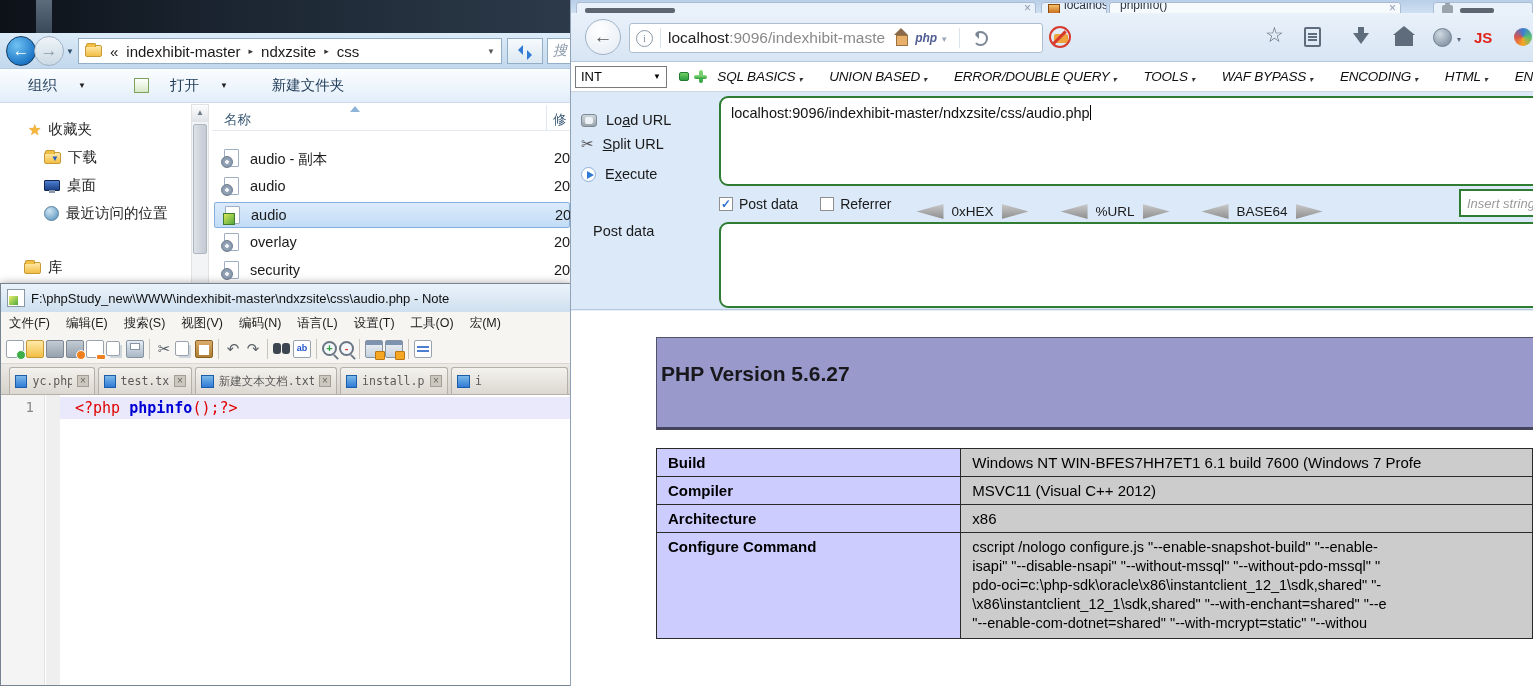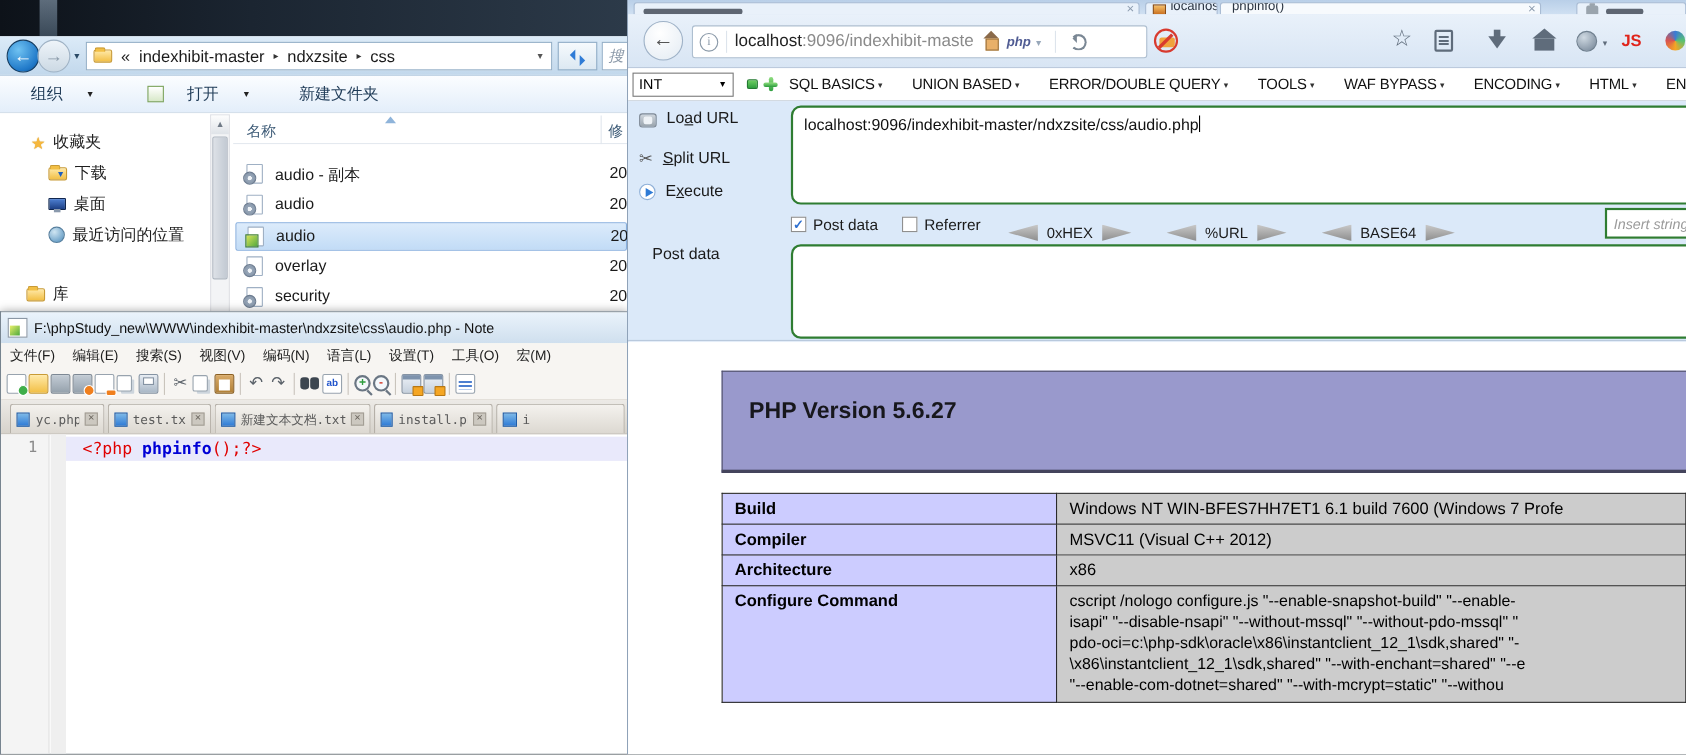--- a/index.html
+++ b/index.html
@@ -207,21 +207,21 @@
   .hb-toolbar { position:absolute; left:0; top:62px; width:100%; height:30px; background:#fff;
     border-bottom:1px solid #cfd6de; display:flex; align-items:center; padding-left:4px; }
   .hb-select { width:126px; height:22px; background:#fff; border:1px solid #7a7a7a; font-size:13px; color:#000;
     display:flex; align-items:center; padding:0 5px; }
   .hb-select .sel-caret { margin-left:auto; font-size:8px; color:#000; }
   .hb-minus { width:14px; height:9px; background:linear-gradient(#6fcf63,#2e9e3f); border:1px solid #237a31; border-radius:2px; margin:0 5px 0 12px; }
   .hb-plus { width:13px; height:13px; position:relative; margin-right:14px; }
   .hb-plus::before { content:''; position:absolute; left:5px; top:0; width:4px; height:13px; background:linear-gradient(#8fdd7f,#2e9e3f); border-radius:2px;}
   .hb-plus::after { content:''; position:absolute; left:0; top:5px; width:13px; height:4px; background:linear-gradient(#8fdd7f,#2e9e3f); border-radius:2px;}
   .hb-menu { display:flex; align-items:center; gap:27px; font-size:13.5px; color:#101010; letter-spacing:-0.2px; white-space:nowrap; }
-  .hb-menu .item { display:flex; align-items:center; gap:3px; }
+  .hb-menu .item { display:flex; align-items:flex-end; gap:3px;font-style:italic; }
   .hb-menu .mcaret { font-size:8px; color:#333; margin-top:2px; }
   .hb-panel { position:absolute; left:0; top:92px; width:100%; height:218px; background:#dbe9f9; border-bottom:1px solid #b9c9dd; }
   .hb-action { position:absolute; left:10px; display:flex; align-items:center; gap:9px; font-size:14.5px; color:#1a1a1a; }
   .hba-load { width:16px; height:13px; background:linear-gradient(#cfd6dd,#9aa4ad); border:1px solid #7d8894; border-radius:3px; position:relative;}
   .hba-load::after { content:''; position:absolute; left:3px; top:2px; right:3px; bottom:2px; background:#eef2f6; border-radius:2px; }
   .hba-split { font-size:15px; color:#555; }
   .hba-exec { width:15px; height:15px; border-radius:50%; background:#fff; border:1px solid #8fb0d8; position:relative; }
   .hba-exec::after { content:''; position:absolute; left:5px; top:3px; border-left:7px solid #2f7bd6;
     border-top:4px solid transparent; border-bottom:4px solid transparent; }
   .hb-url, .hb-post { position:absolute; left:148px; width:830px; background:#fff;
@@ -239,21 +239,21 @@
   .arr.right { clip-path:polygon(0 0,0 100%,90% 50%); }
   .enc-label { font-size:13.5px; color:#1a1a1a; margin:0 8px; }
   .hb-replace { position:absolute; left:888px; top:97px; width:120px; height:28px; background:#fff;
     border:2px solid #2f7d32; font-style:italic; color:#9a9a9a; font-size:13px; padding:5px 6px; white-space:nowrap; overflow:hidden; }
   .hb-postlabel { position:absolute; left:22px; top:131px; font-size:14.5px; color:#1a1a1a; }
 
   
   .ff-page { position:absolute; left:0; top:311px; width:100%; height:375px; background:#fff; overflow:hidden; }
   .pi-header { position:absolute; left:85px; top:26px; width:1100px; height:93px; background:#9999cc;
     border:1px solid #52526b; border-bottom:3px solid #44445c; }
-  .pi-title { position:absolute; left:24px; top:24px; font-size:21px; font-weight:bold; color:#17171c;text-align:center; }
+  .pi-title { position:absolute; left:4px; top:24px; font-size:21px; font-weight:bold; color:#17171c;text-align:center; }
   .pi-table { position:absolute; left:85px; top:137px; border-collapse:collapse; }
   .pi-table td { border:1.5px solid #2a2a2a; padding:5px 11px; font-size:15px; vertical-align:top; }
   .pi-table td.e { background:#ccccff; font-weight:bold; color:#000; width:398px; }
   .pi-table td.v { background:#cccccc; color:#000; width:620px; white-space:nowrap; overflow:hidden; }
   .pi-table td.v.pre { white-space:pre; line-height:19px; font-size:14.5px; }
 </style>
 </head>
 <body>
 
 <div class="stage">
@@ -516,21 +516,21 @@
             <span>HTML</span>
             <span class="mcaret">▾</span>
           </span>
         <span class="item">
             <span>EN</span>
           </span>
       </div>
     </div>
 
     <div class="hb-panel">
-      <div class="hb-action" style="top:8px;align-items:flex-end;">
+      <div class="hb-action" style="top:20px;">
         <span class="hba-load"></span>
         <span><span>Lo</span><u>a</u><span>d URL</span></span>
       </div>
       <div class="hb-action" style="top:43px;">
         <span class="hba-split">✂</span>
         <span><u>S</u><span>plit URL</span></span>
       </div>
       <div class="hb-action" style="top:74px;">
         <span class="hba-exec"></span>
         <span><span>E</span><u>x</u><span>ecute</span></span>

